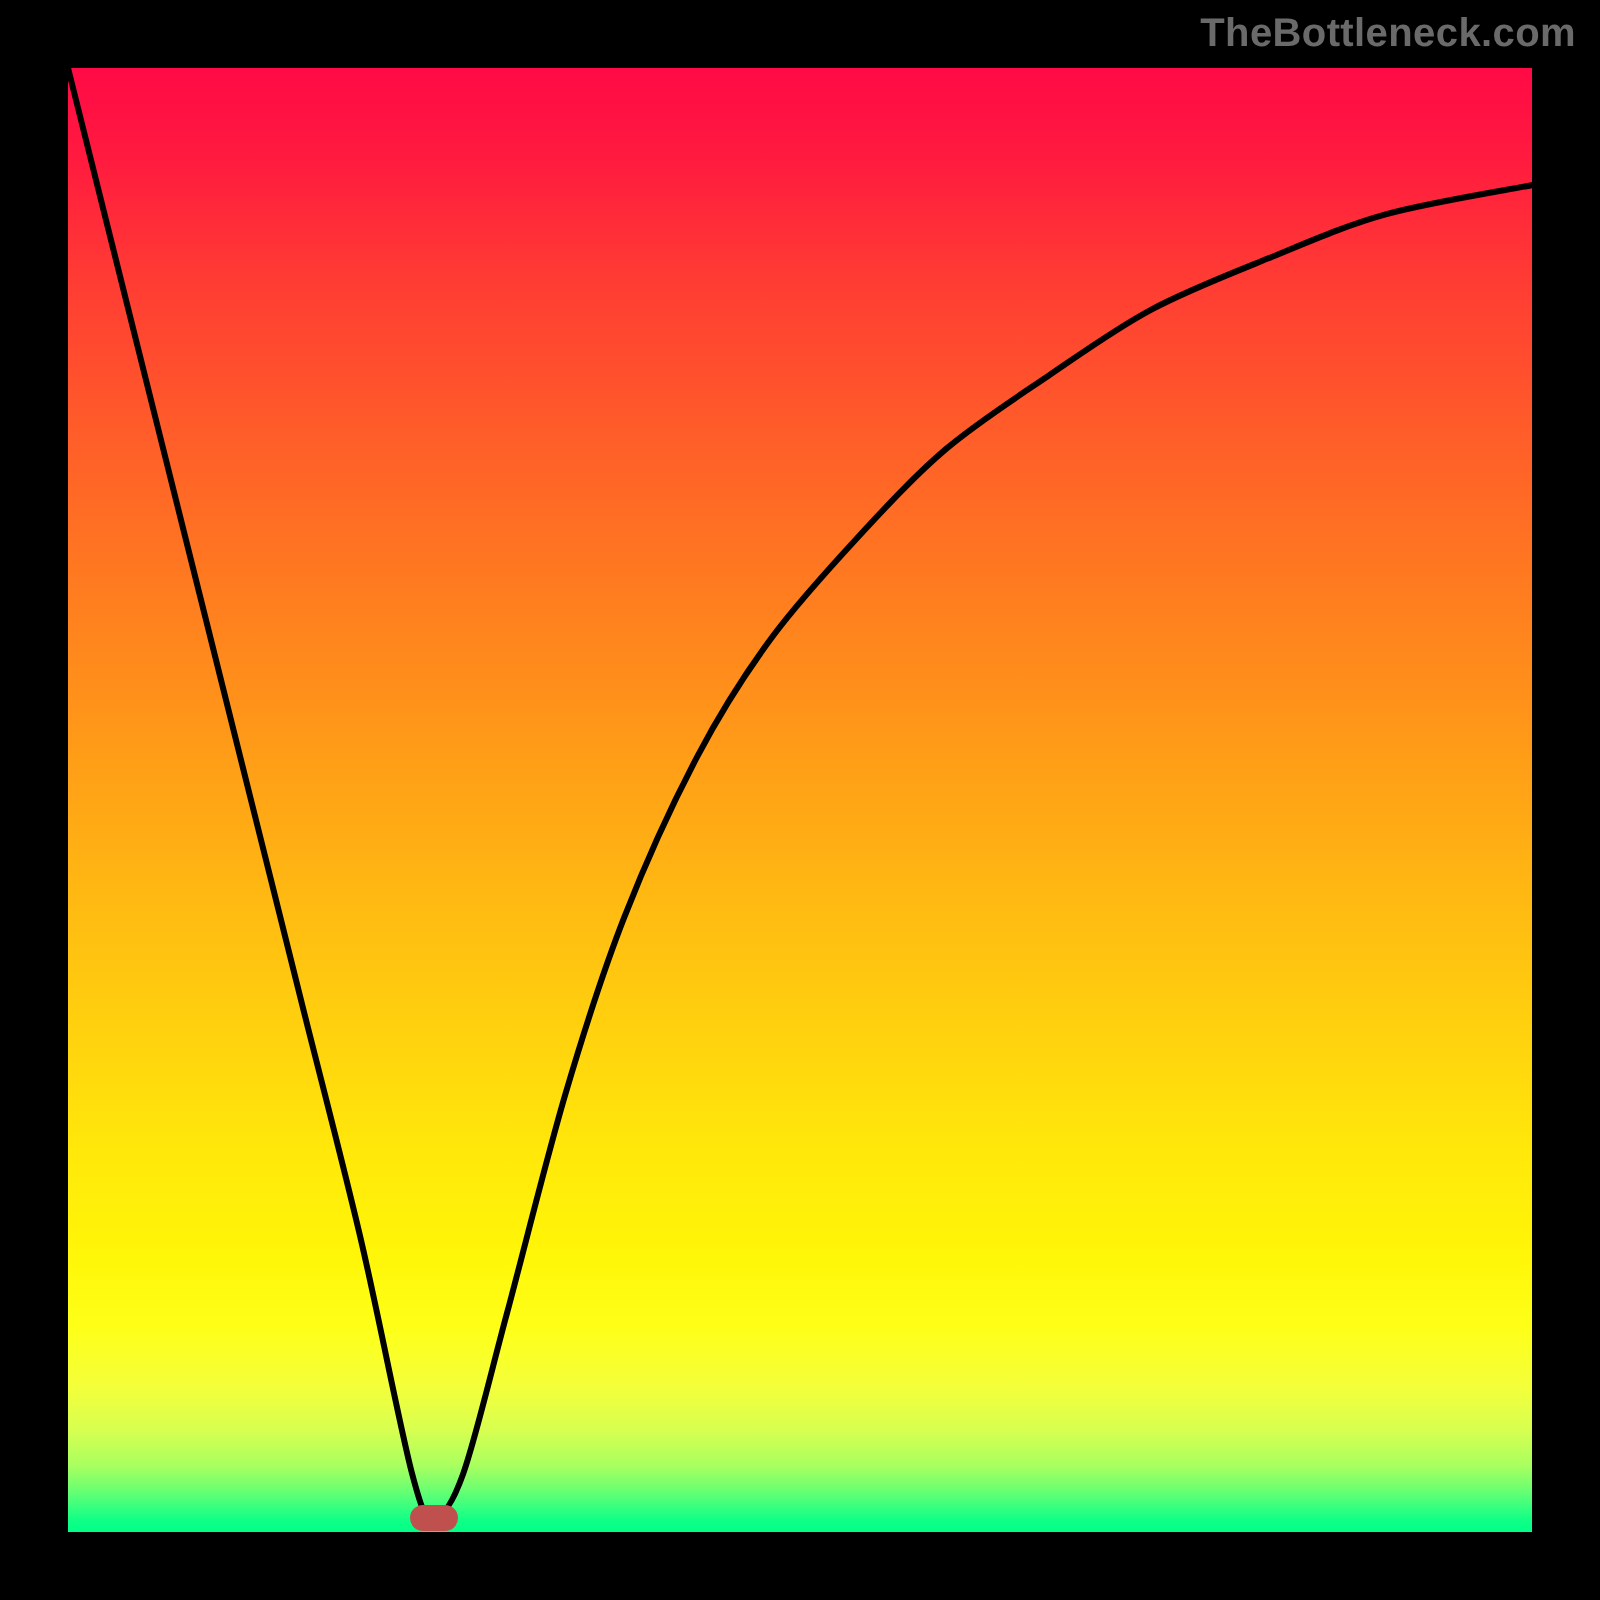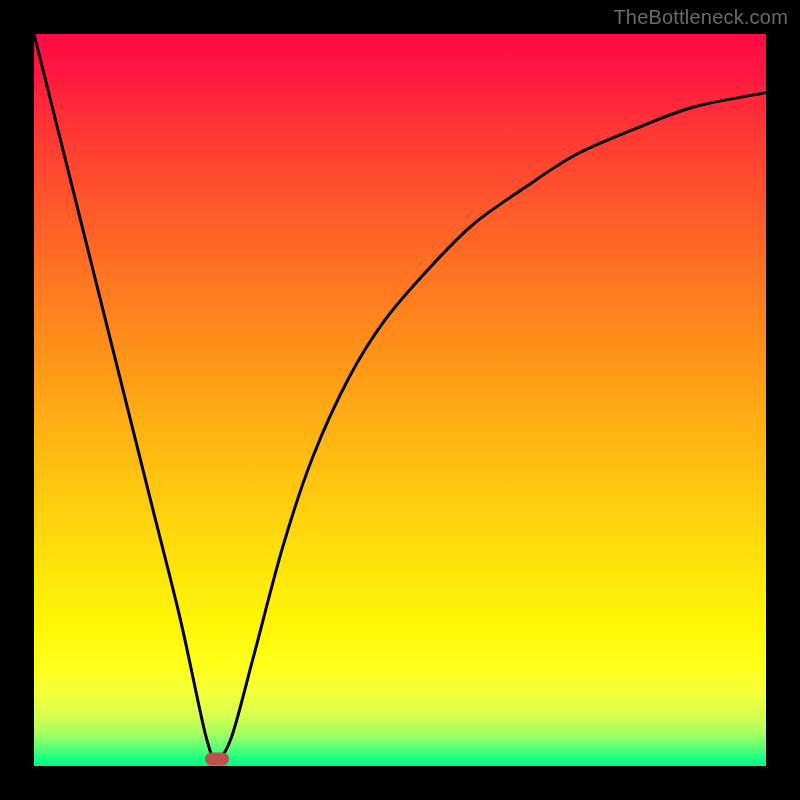--- a/index.html
+++ b/index.html
@@ -45,21 +45,21 @@
       #10ff86 99.2%,
       #00ff88 100%
     );
   }
   .watermark {
     position: absolute;
     top: 6px;
     right: 12px;
     color: #6a6a6a;
     font-size: 20px;
-    font-weight: 400;
+    font-weight: 700;
     letter-spacing: 0.2px;
     user-select: none;
   }
   svg.curve {
     position: absolute;
     left: 0;
     top: 0;
     width: 732px;
     height: 732px;
     pointer-events: none;

